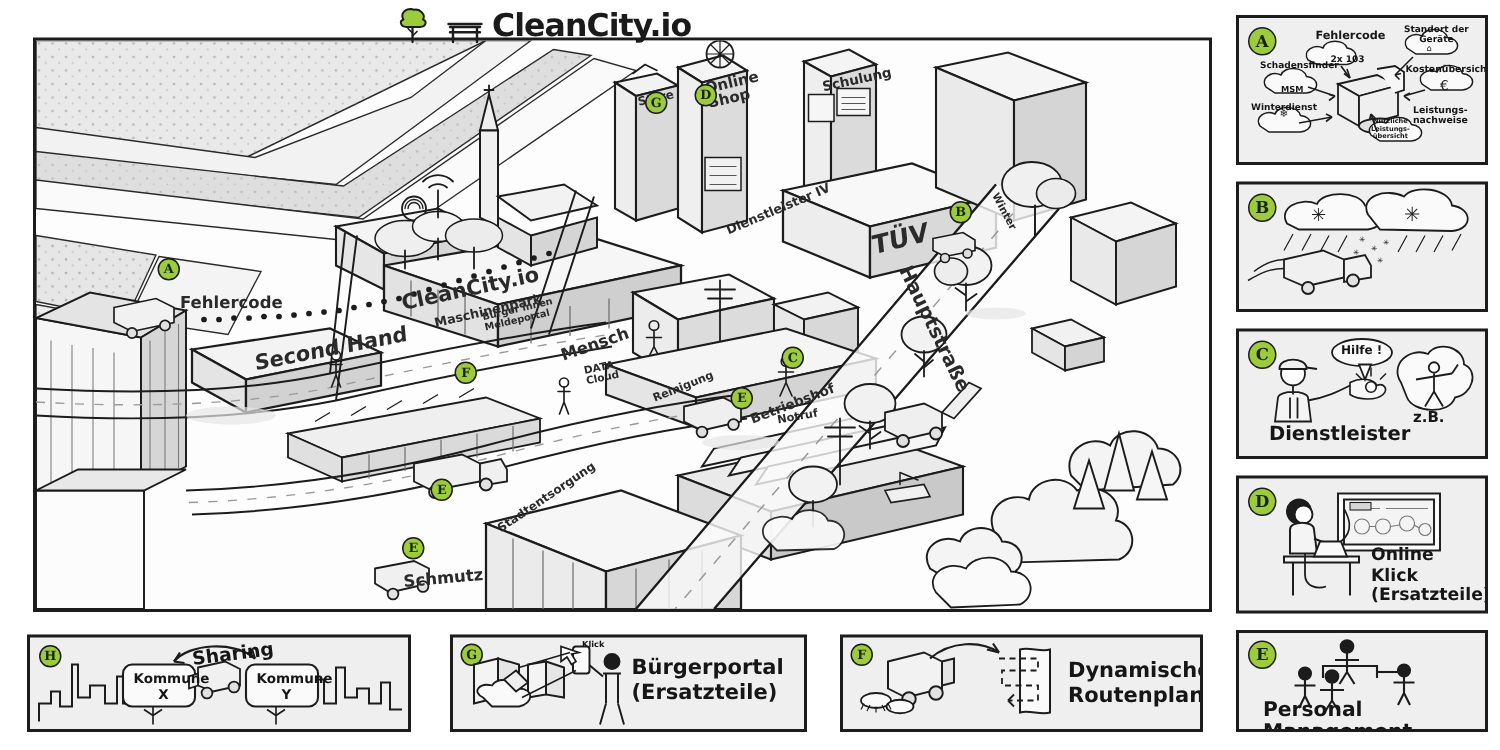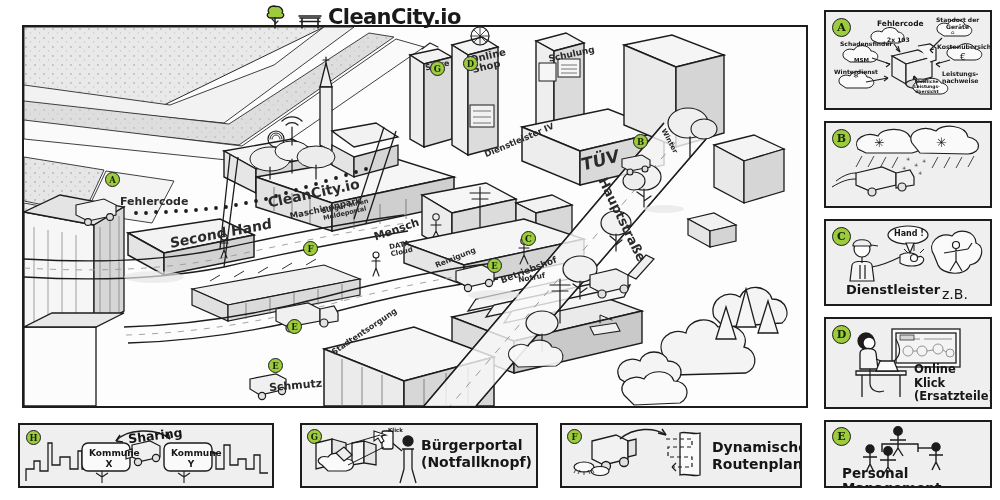--- a/index.html
+++ b/index.html
@@ -542,22 +542,22 @@
 
       <g fill="#fafafa" stroke="#1c1c1c" stroke-width="1.2">
         <path d="M108 34 C100 22 114 10 126 15 C132 6 150 10 150 22 C160 26 156 42 144 44 C140 56 116 54 112 44 Z"></path>
       </g>
       <g stroke="#1c1c1c" stroke-width="1.2" fill="none">
         <circle cx="130" cy="24" r="3.5" fill="#fff"></circle>
         <path d="M130 28 L130 40 M118 32 L142 28 M130 40 L124 50 M130 40 L136 50"></path>
         <path d="M142 28 L146 22"></path>
       </g>
     </svg>
-    <div class="cap" style="left:68px;top:9px;font-size:8px;font-weight:700;">Hand !</div>
-    <div class="cap" style="left:116px;top:66px;font-size:14px;font-weight:400;">z.B.</div>
+    <div class="cap" style="left:68px;top:9px;font-size:8px;font-weight:700;">Hilfe !</div>
+    <div class="cap" style="left:116px;top:52px;font-size:10px;font-weight:700;">z.B.</div>
     <div class="cap" style="left:20px;top:62px;font-size:13px;font-weight:600;">Dienstleister</div>
   </div>
 
   <div class="panel" style="left:824px;top:317px;width:168px;height:92px;">
     <div class="badge" style="left:6px;top:6px;">D</div>
     <svg width="164" height="88" viewBox="0 0 164 88" style="position:absolute;left:0;top:0;">
 
       <g stroke="#1c1c1c" stroke-width="1.3" fill="#fbfbfb">
         <rect x="66" y="10" width="68" height="38"></rect>
         <rect x="70" y="14" width="60" height="30" fill="#f4f4f4"></rect>
@@ -683,21 +683,21 @@
         <path d="M72 6 L72 16 L76 13 L79 18 L82 16 L79 11 L84 10 Z"></path>
       </g>
 
       <g stroke="#1c1c1c" stroke-width="1" fill="none">
         <path d="M44 20 L78 10"></path>
         <path d="M46 40 L82 22"></path>
       </g>
     </svg>
     <div class="cap" style="left:86px;top:2px;font-size:5.5px;font-weight:700;">Klick</div>
     <div class="cap" style="left:119px;top:12px;font-size:14px;font-weight:600;line-height:1.18;">Bürgerportal
-(Notfallknopf)</div>
+(Ersatzteile)</div>
   </div>
 
   <div class="panel" style="left:560px;top:423px;width:242px;height:65px;">
     <div class="badge sm" style="left:5px;top:4px;">F</div>
     <svg width="238" height="61" viewBox="0 0 238 61" style="position:absolute;left:0;top:0;">
 
       <g stroke="#1c1c1c" stroke-width="1.3" fill="#f2f2f2">
         <path d="M30 16 L54 10 L66 16 L66 34 L42 40 L30 34 Z"></path>
         <path d="M66 16 L74 14 L74 30 L66 32 Z" fill="#e4e4e4"></path>
         <circle cx="44" cy="41" r="4.5" fill="#e2e2e2"></circle>

